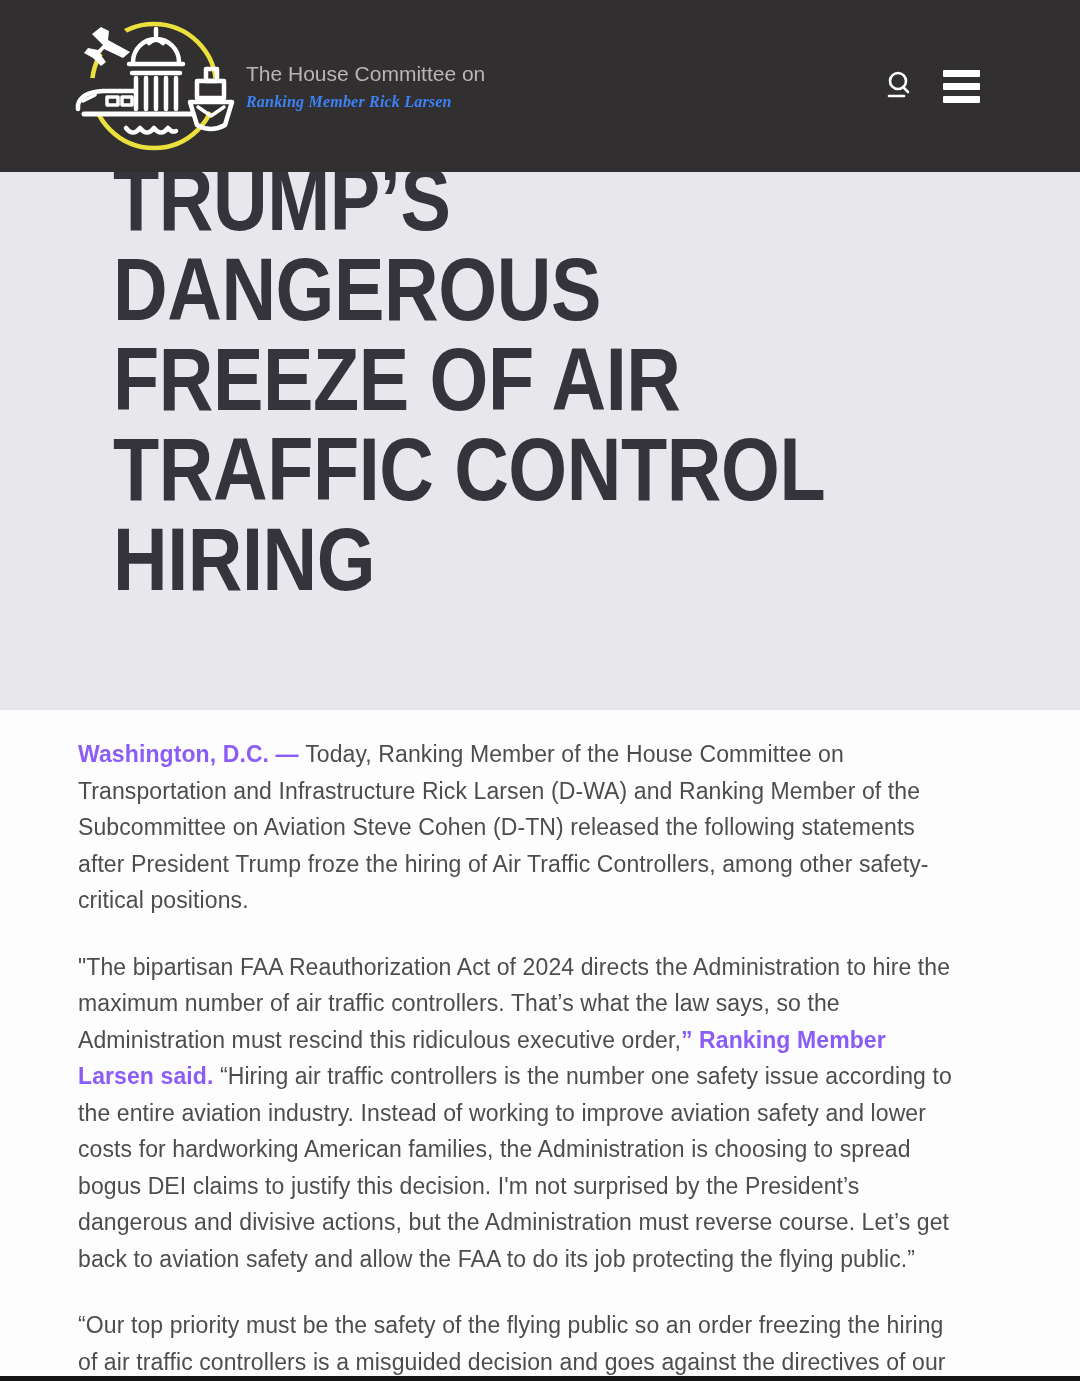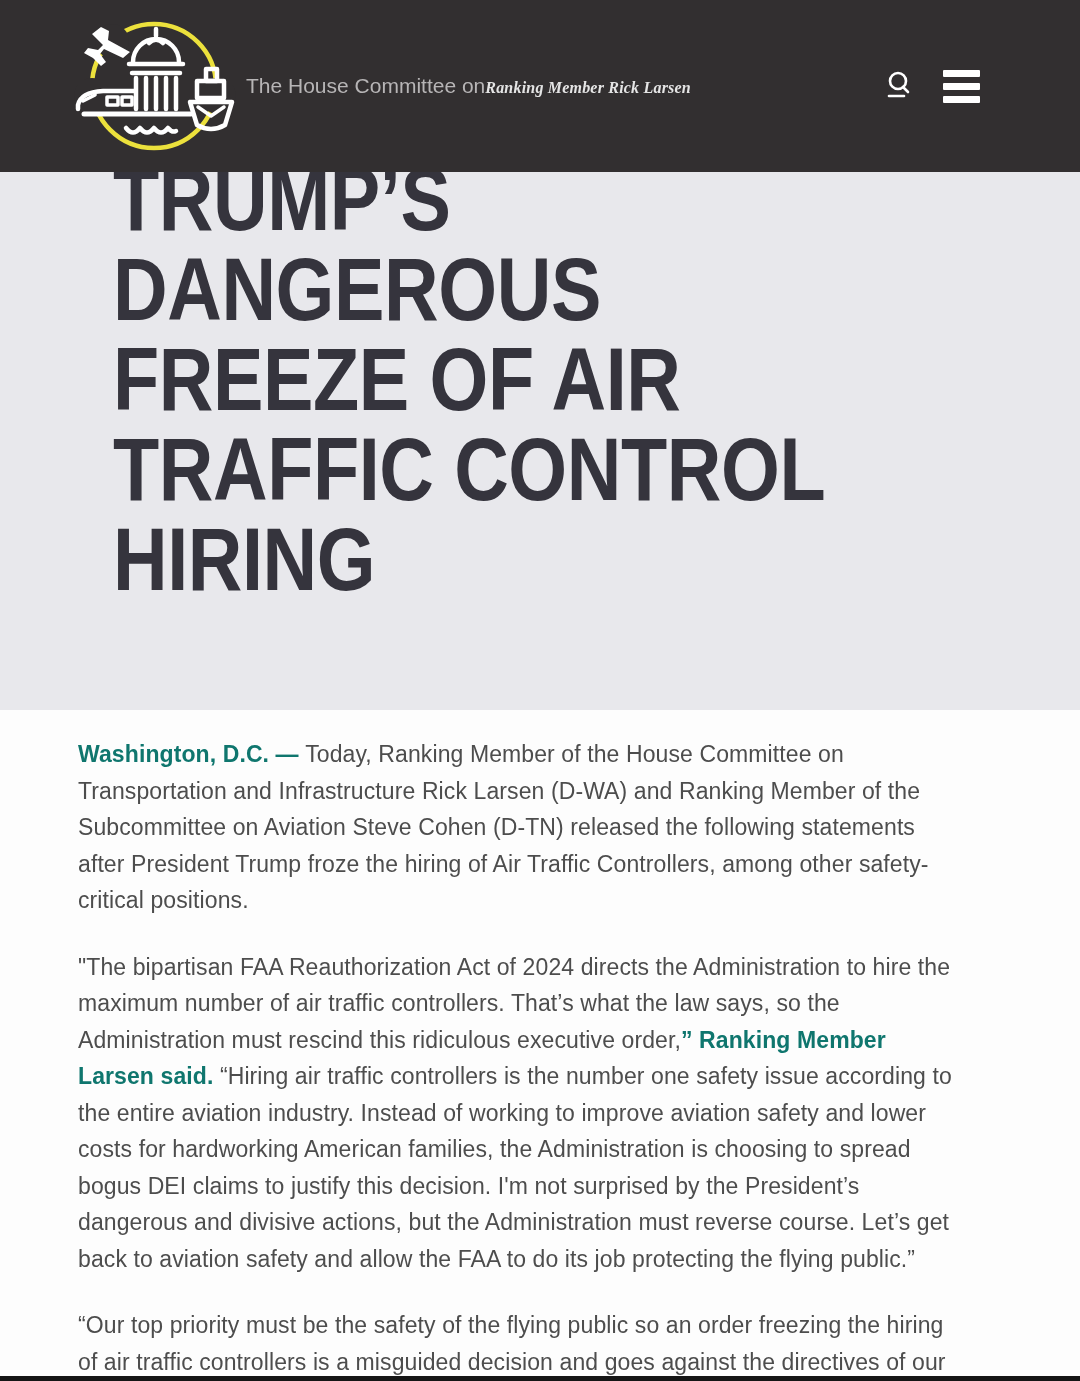--- a/index.html
+++ b/index.html
@@ -10,25 +10,25 @@
   }
 
   
   .site-header {
     position:relative; z-index:2; height:172px; background:#322f30;
     display:flex; align-items:center; justify-content:space-between;
     padding:0 100px 0 70px; box-sizing:border-box;
   }
   .logo { display:flex; align-items:center; gap:8px; cursor:pointer; }
   .logo-mark { flex:0 0 auto; }
-  .logo-text { display:flex; flex-direction:row; }
+  .logo-text { display:flex; flex-direction:column; }
   .logo-kicker { color:#b7b5b6; font-size:21px; line-height:1.2; }
   .logo-title { color:#ffffff; font-size:31px; font-weight:bold; line-height:1.04; letter-spacing:0.2px; }
   .logo-sub {
-    color:#e5e5e5; font-family:"Liberation Serif", serif; font-style:italic;
+    color:#3b82f6; font-family:"Liberation Serif", serif; font-style:italic;
     font-weight:bold; font-size:16px; margin-top:6px; letter-spacing:0.2px;
   }
   .header-actions { display:flex; align-items:center; gap:30px; }
   .icon-btn { background:none; border:none; padding:0; cursor:pointer; display:block; }
   .hamburger { display:flex; flex-direction:column; gap:6px; }
   .hamburger span { display:block; width:37px; height:7px; background:#ffffff; border-radius:1px; }
 
   
   .hero { background:#e8e8ec; padding:0 0 106px 113px; }
   .hero h1 {
@@ -36,21 +36,21 @@
     color:#35343d; letter-spacing:-0.5px; white-space:pre-line;
     transform:scaleX(0.85); transform-origin:left top;
   }
 
   
   .article-body { padding:26px 60px 0 78px; }
   .article-body p {
     margin:0 0 30px; font-size:23px; line-height:36.5px; color:#4d4d4d;
     white-space:pre-line; letter-spacing:0.1px;
   }
-  .article-body strong { color:#0f766e; }
+  .article-body strong { color:#8b5cf6; }
 
   .bottom-bar { position:absolute; left:0; right:0; bottom:0; height:5px; background:#151515; z-index:3; }
 </style>
 </head>
 <body>
 
 <div class="page">
 
   <header class="site-header">
     <div class="logo">

